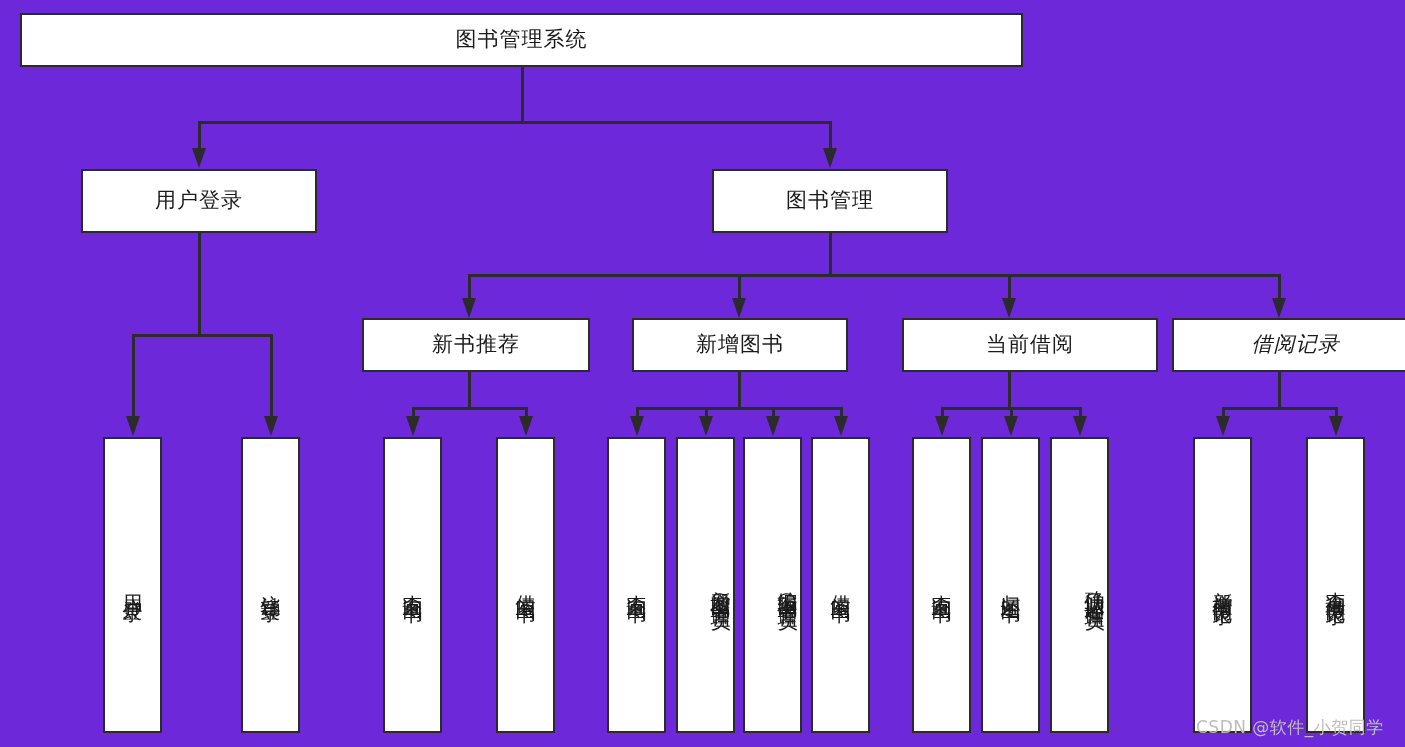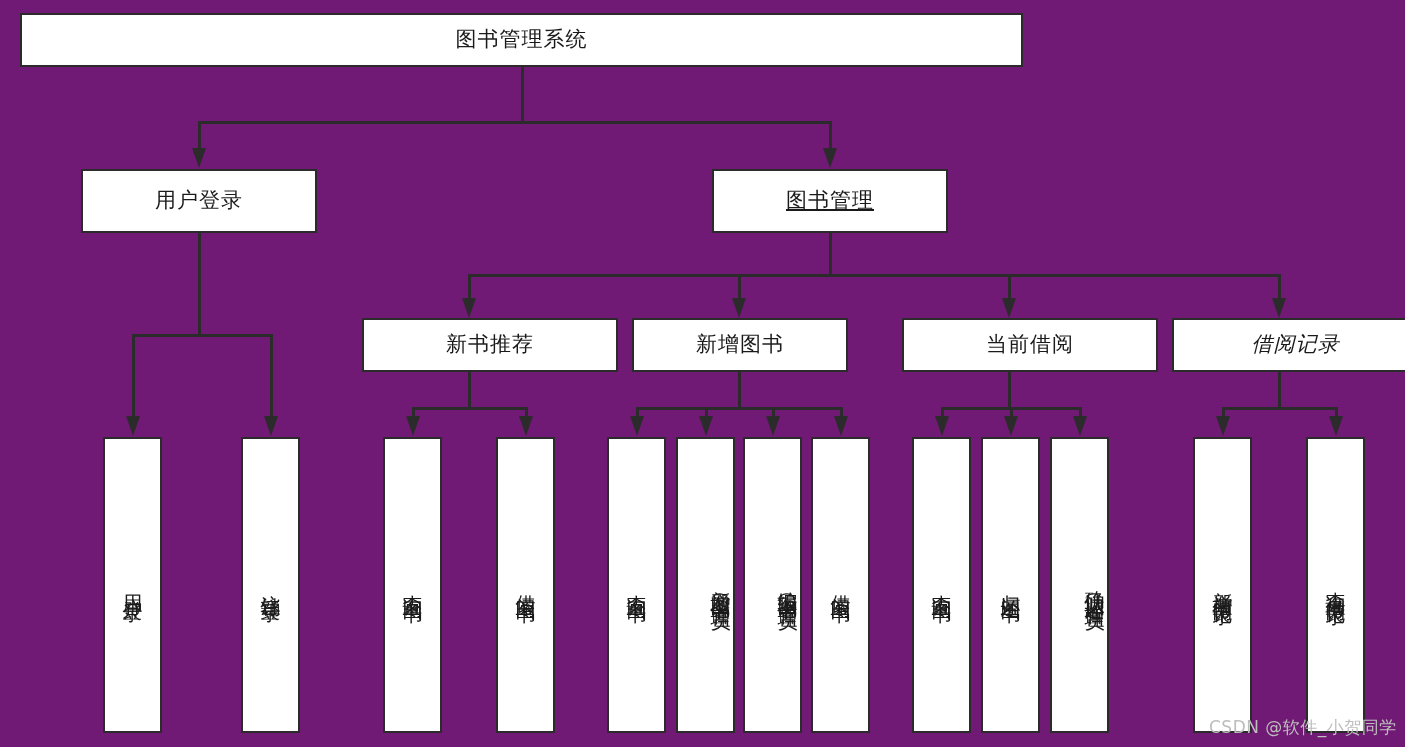--- a/index.html
+++ b/index.html
@@ -8,21 +8,21 @@
     padding: 0;
     background: #ffffff;
   }
   body {
     font-family: "DejaVu Sans", "Liberation Sans", sans-serif;
   }
   #canvas {
     position: relative;
     width: 1405px;
     height: 747px;
-    background: #701a75;
+    background: #6d28d9;
     overflow: hidden;
   }
   
   .node {
     position: absolute;
     box-sizing: border-box;
     border: 2.5px solid #2b2b2b;
     background: #ffffff;
     color: #1a1a1a;
     display: flex;
@@ -65,21 +65,20 @@
     border-top: 20px solid #2b2b2b;
   }
   
   #watermark {
     position: absolute;
     font-size: 17px;
     color: #bdbdbd;
     white-space: nowrap;
     letter-spacing: 0.5px;
     pointer-events: none;
-    margin-left: 13px;
   }
 </style>
 </head>
 <body>
 
 <div id="canvas">
 
   <div class="node h-text" style="left:20px; top:13px; width:1003px; height:54px;">
     <span>图书管理系统</span>
   </div>
@@ -89,21 +88,21 @@
   <div class="line hline" style="left:198px; top:121px; width:634px;"></div>
 
   <div class="line vline" style="left:198px; top:121px; height:28px;"></div>
   <div class="arrow" style="left:192px; top:148px;"></div>
   <div class="line vline" style="left:829px; top:121px; height:28px;"></div>
   <div class="arrow" style="left:823px; top:148px;"></div>
 
   <div class="node h-text" style="left:81px; top:169px; width:236px; height:64px;">
     <span>用户登录</span>
   </div>
-  <div class="node h-text" style="left:712px; top:169px; width:236px; height:64px;text-decoration:underline;">
+  <div class="node h-text" style="left:712px; top:169px; width:236px; height:64px;">
     <span>图书管理</span>
   </div>
 
   <div class="line vline" style="left:198px; top:233px; height:102px;"></div>
   <div class="line hline" style="left:132px; top:334px; width:140px;"></div>
   <div class="line vline" style="left:132px; top:334px; height:83px;"></div>
   <div class="arrow" style="left:126px; top:416px;"></div>
   <div class="line vline" style="left:270px; top:334px; height:83px;"></div>
   <div class="arrow" style="left:264px; top:416px;"></div>
 
@@ -115,21 +114,21 @@
 
   <div class="line vline" style="left:738px; top:274px; height:25px;"></div>
   <div class="arrow" style="left:732px; top:298px;"></div>
 
   <div class="line vline" style="left:1008px; top:274px; height:25px;"></div>
   <div class="arrow" style="left:1002px; top:298px;"></div>
 
   <div class="line vline" style="left:1278px; top:274px; height:25px;"></div>
   <div class="arrow" style="left:1272px; top:298px;"></div>
 
-  <div class="node h-text" style="left:362px; top:318px; width:256px; height:54px;">
+  <div class="node h-text" style="left:362px; top:318px; width:228px; height:54px;">
     <span>新书推荐</span>
   </div>
   <div class="node h-text" style="left:632px; top:318px; width:216px; height:54px;">
     <span>新增图书</span>
   </div>
   <div class="node h-text" style="left:902px; top:318px; width:256px; height:54px;">
     <span>当前借阅</span>
   </div>
   <div class="node h-text" style="left:1172px; top:318px; width:247px; height:54px;font-style:italic;">
     <span>借阅记录</span>

